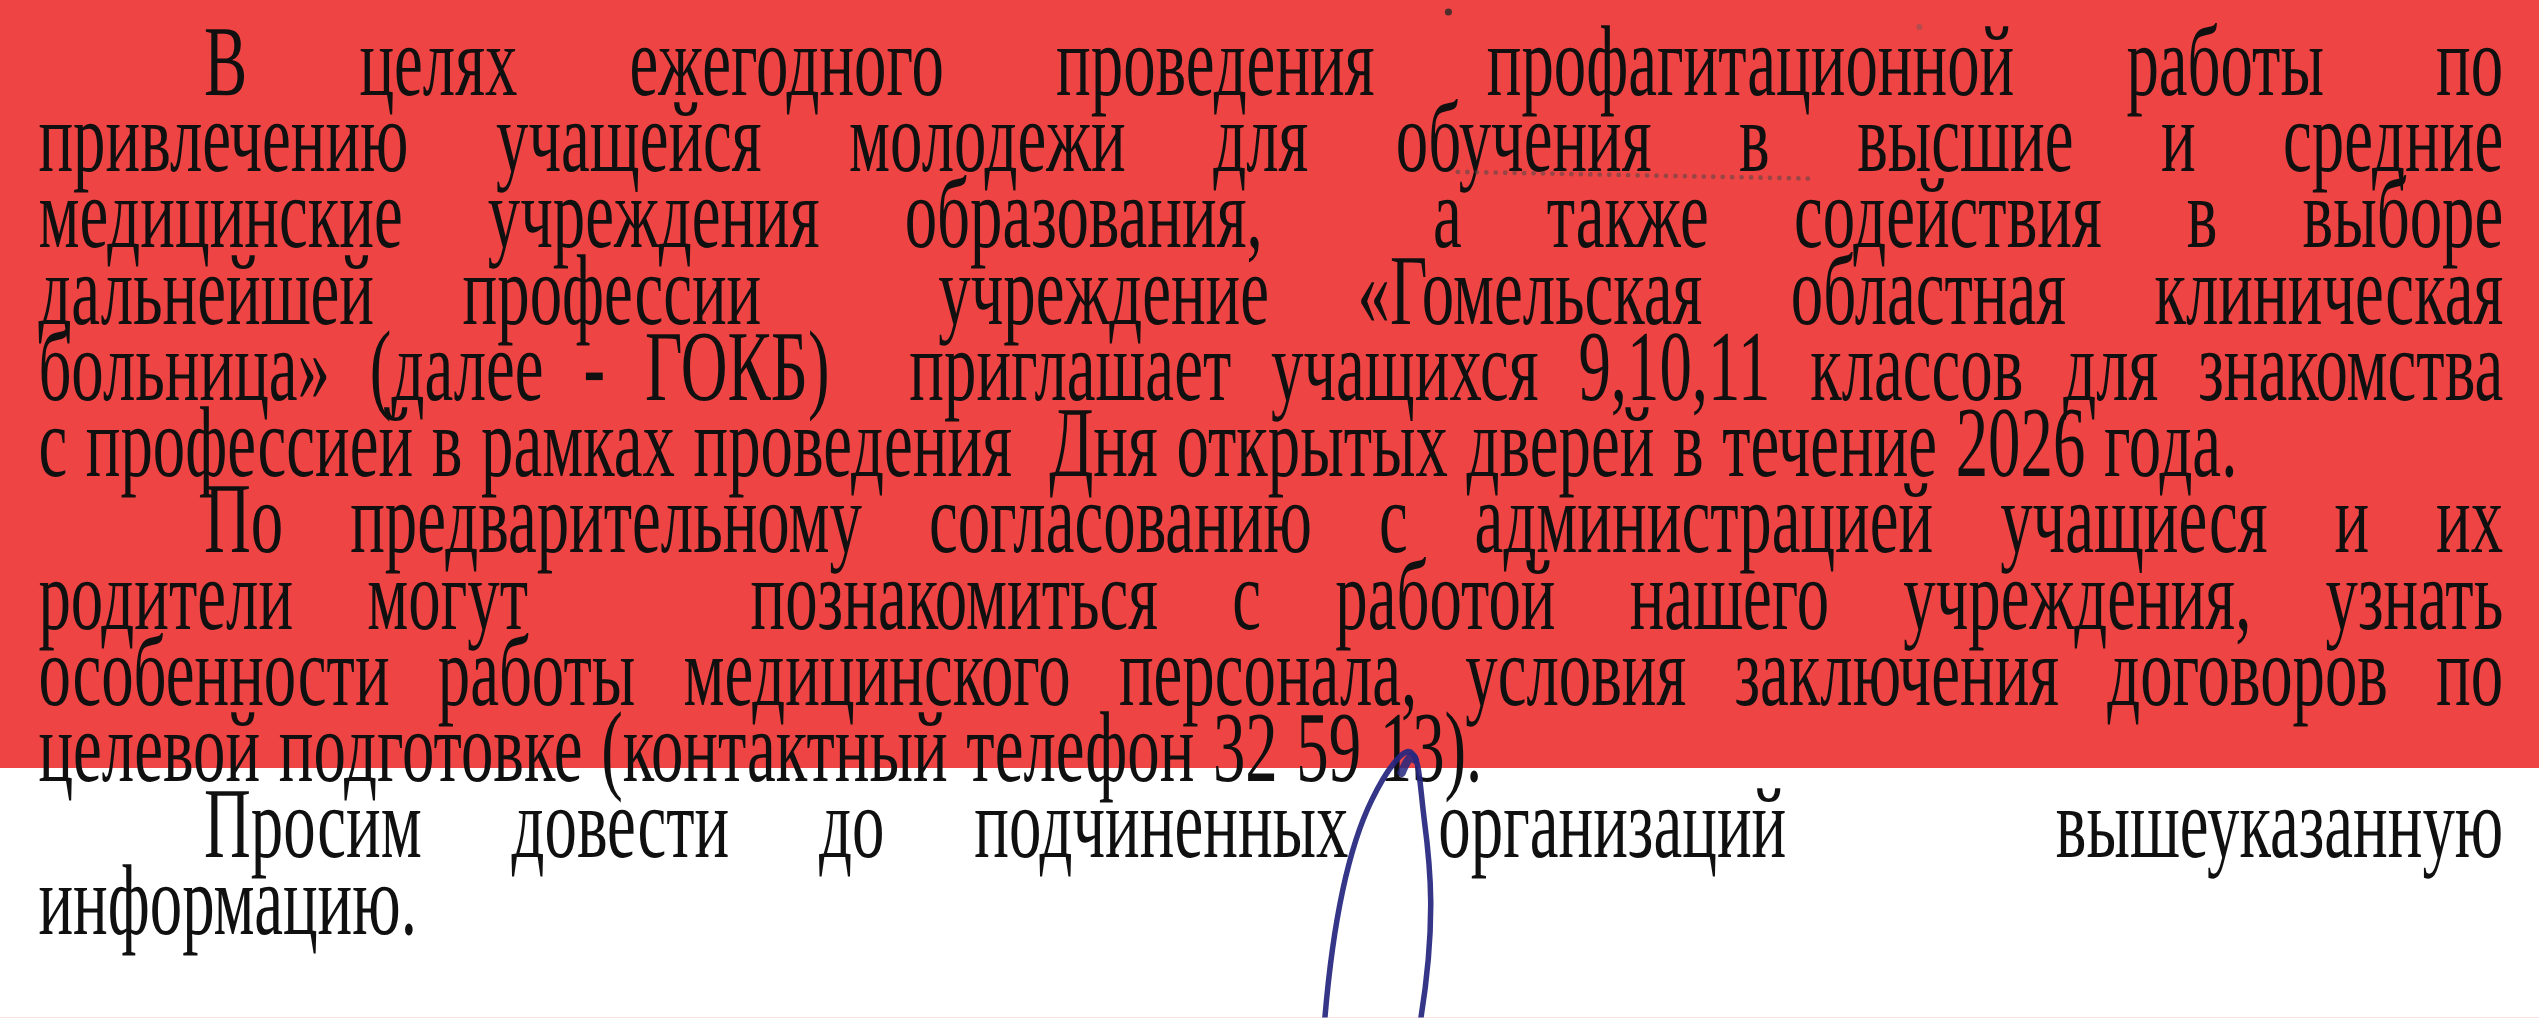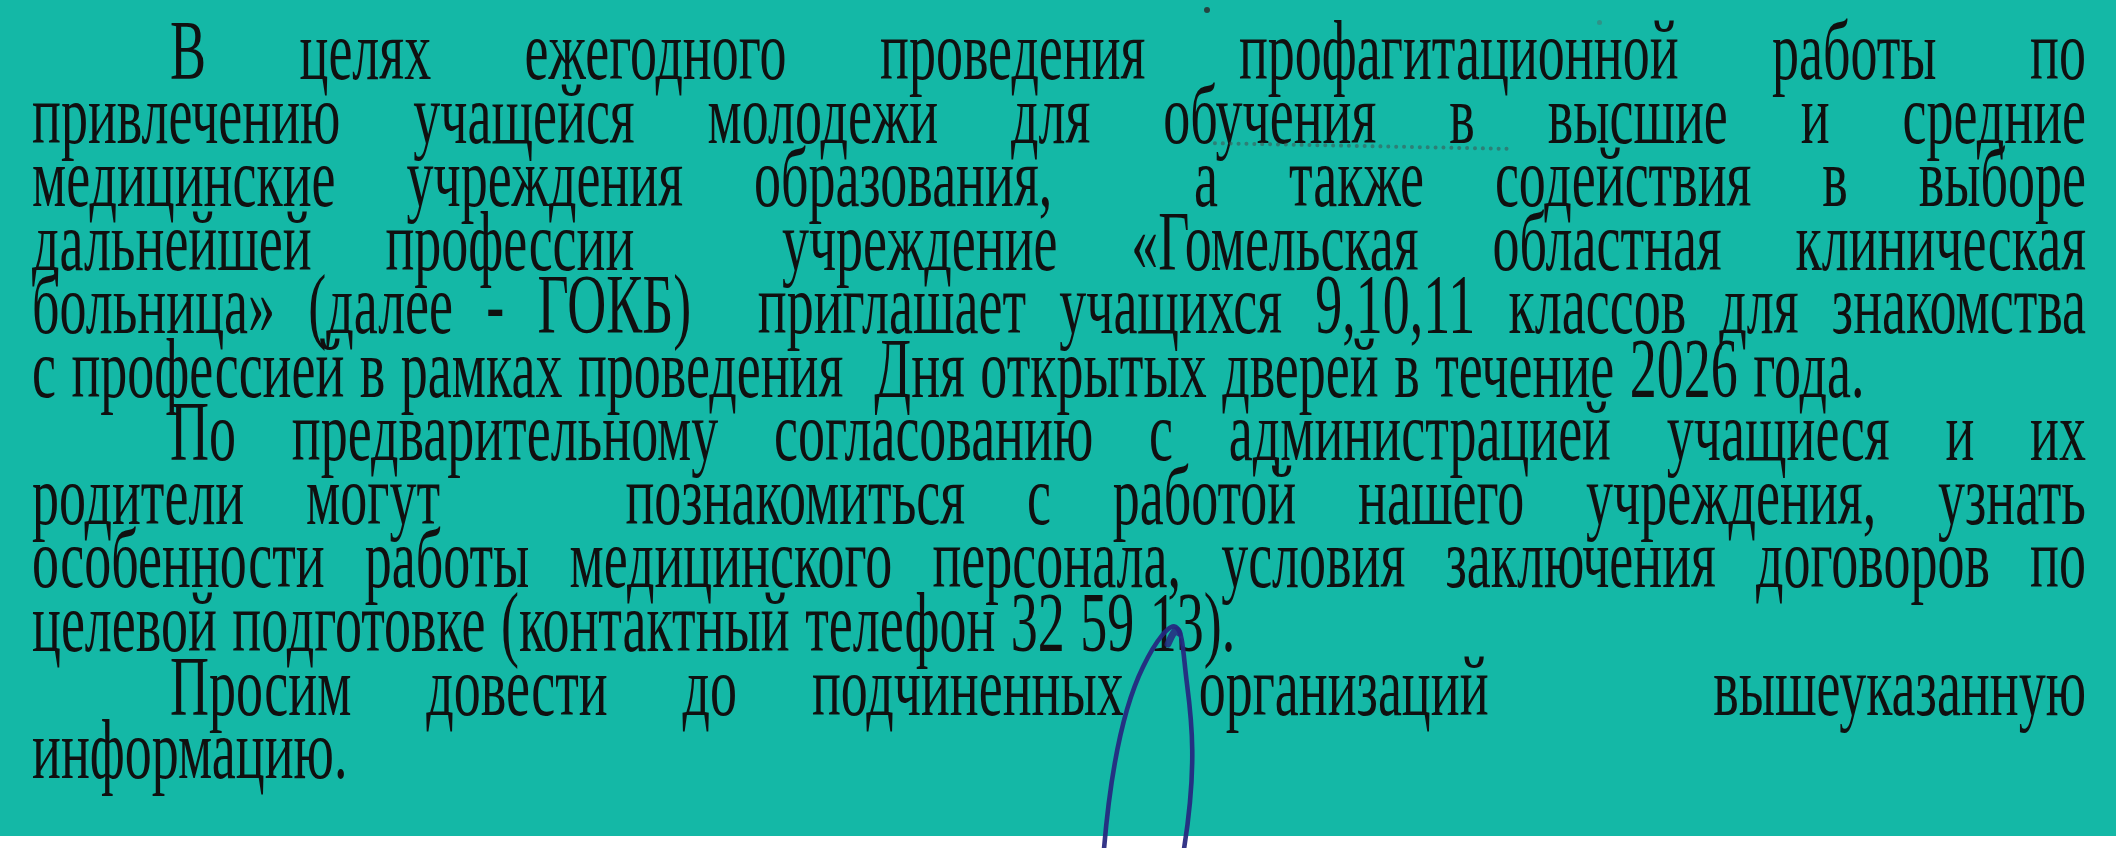--- a/index.html
+++ b/index.html
@@ -7,22 +7,22 @@
     padding: 0;
     width: 2116px;
     height: 848px;
     background: #ffffff;
     overflow: hidden;
   }
   .page {
     position: absolute;
     inset: 0;
     width: 2116px;
-    height: 836px;
-    background: #14b8a6;
+    height: 640px;
+    background: #ef4444;
     font-family: "Liberation Serif", "DejaVu Serif", serif;
     color: #101010;
   }
   
   .text-block {
     position: absolute;
     left: 0;
     top: 0;
     width: 2116px;
     box-sizing: border-box;

